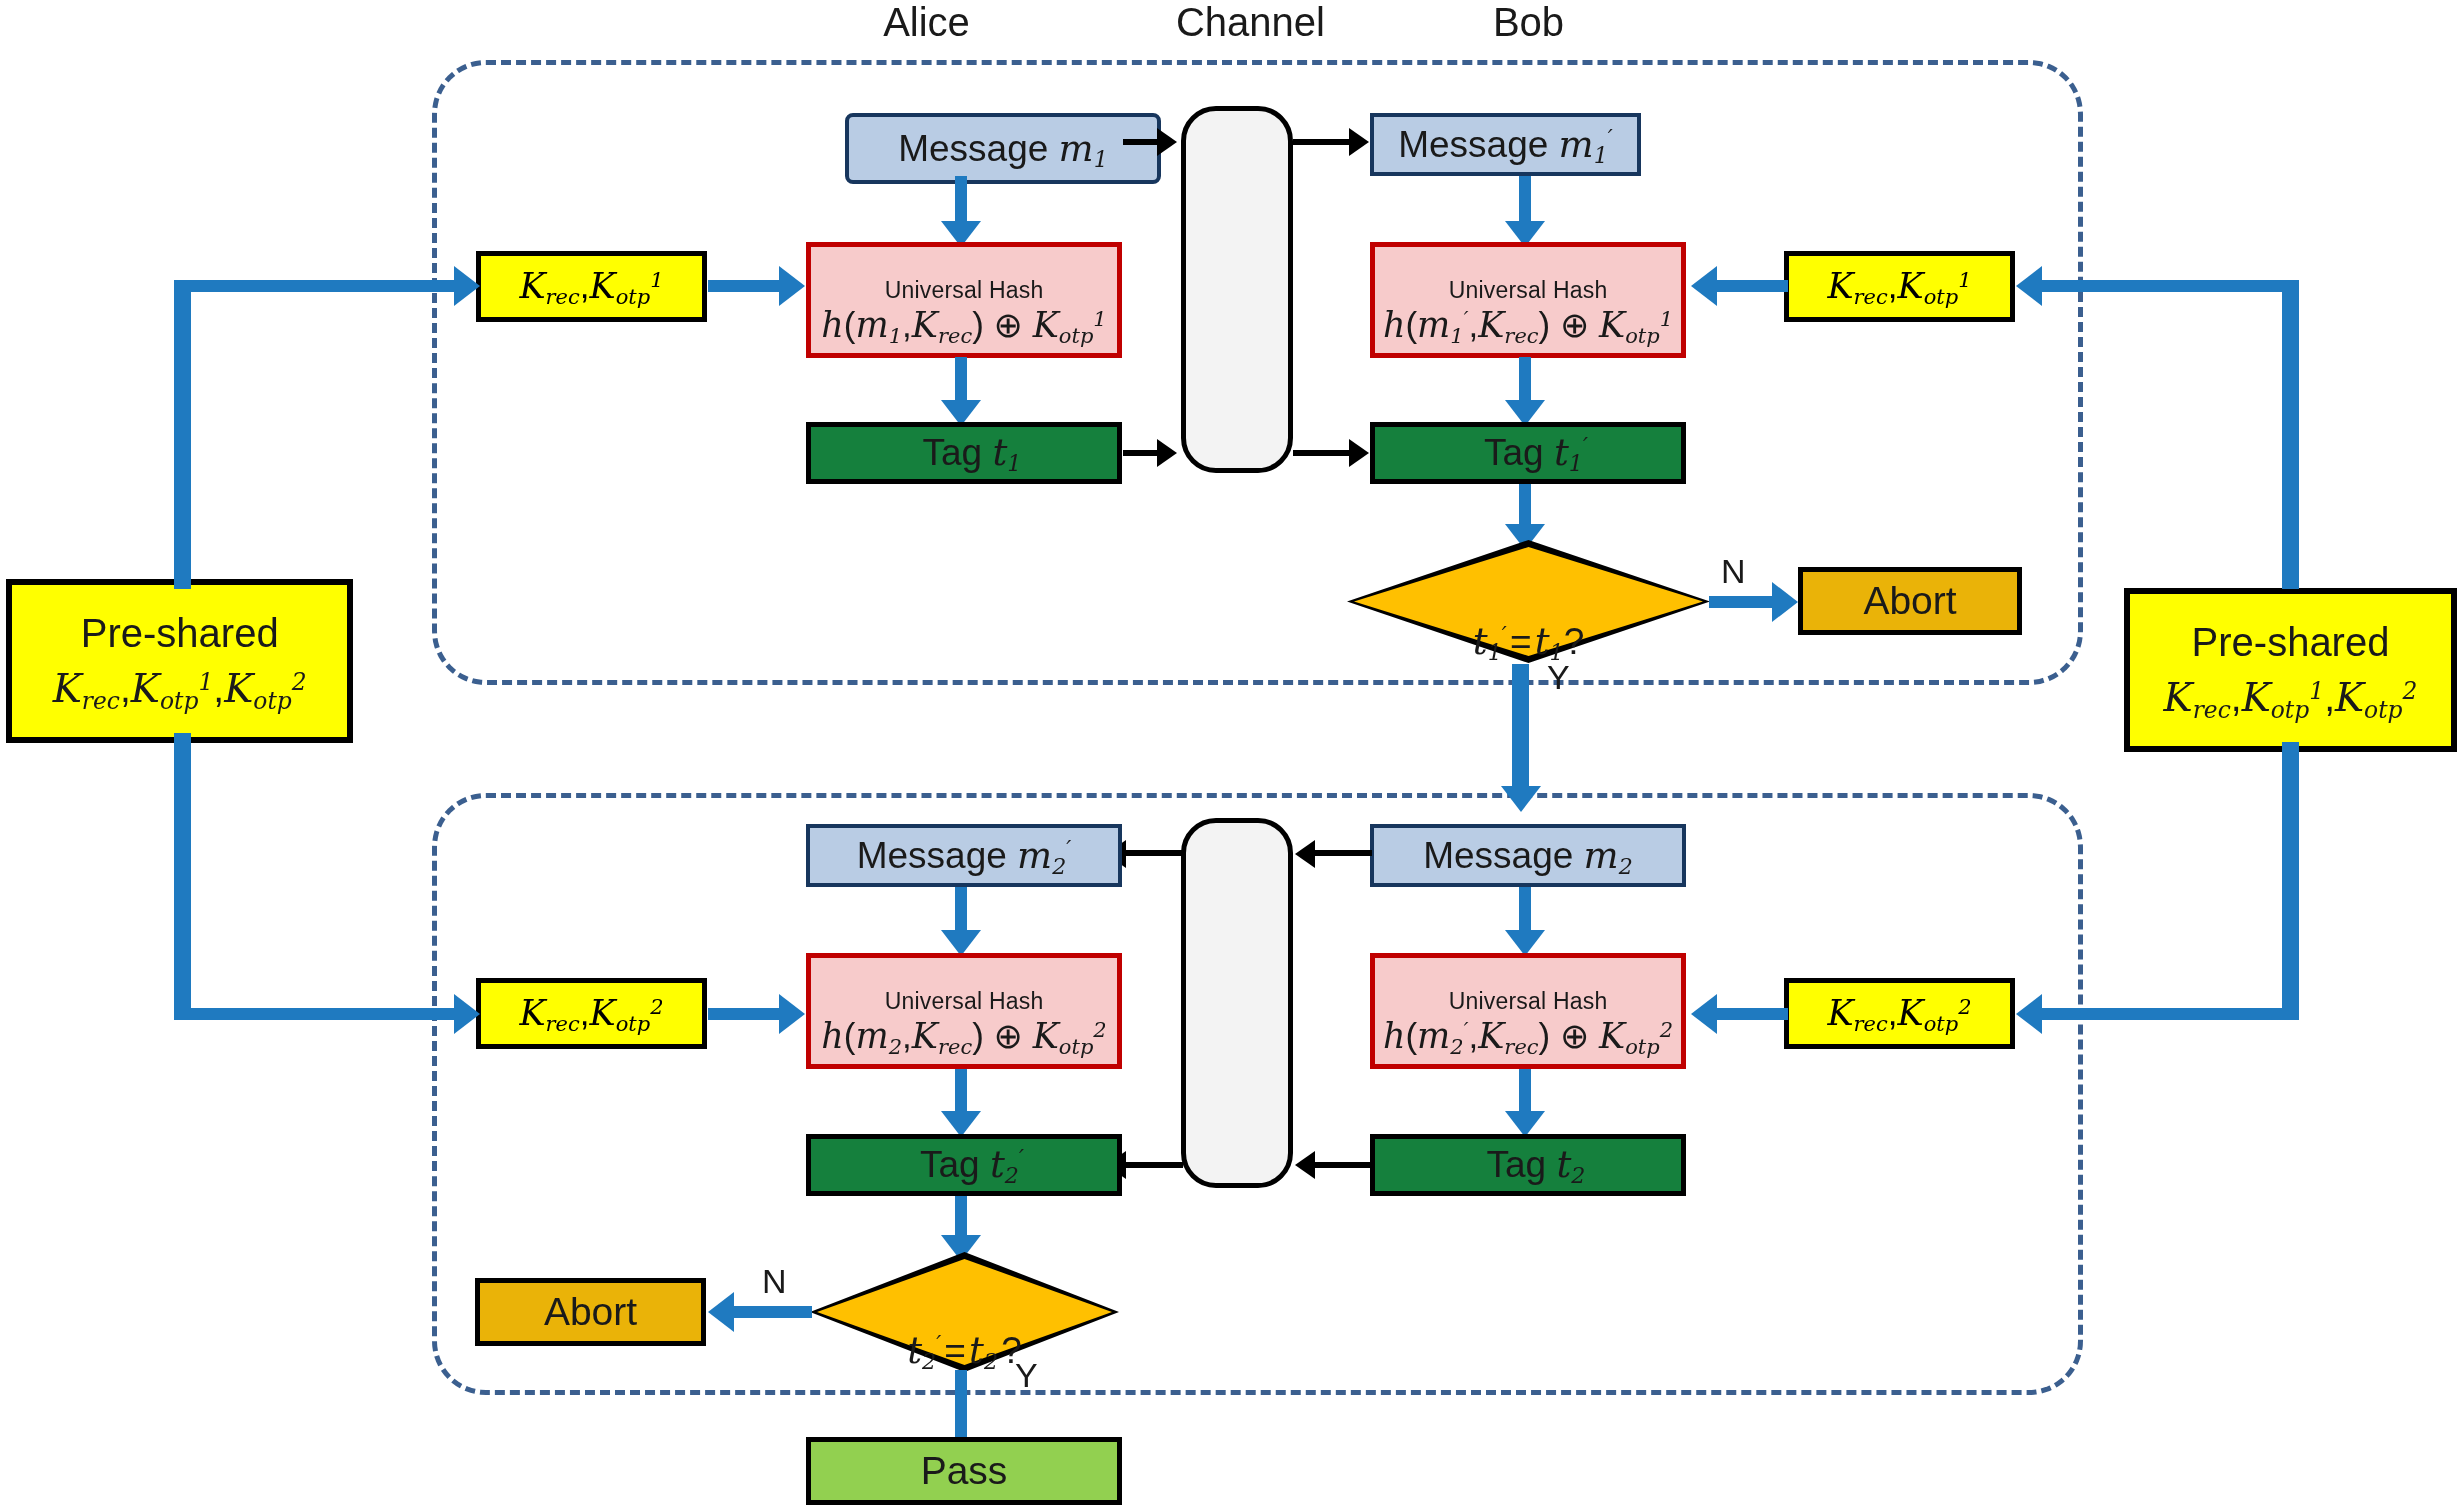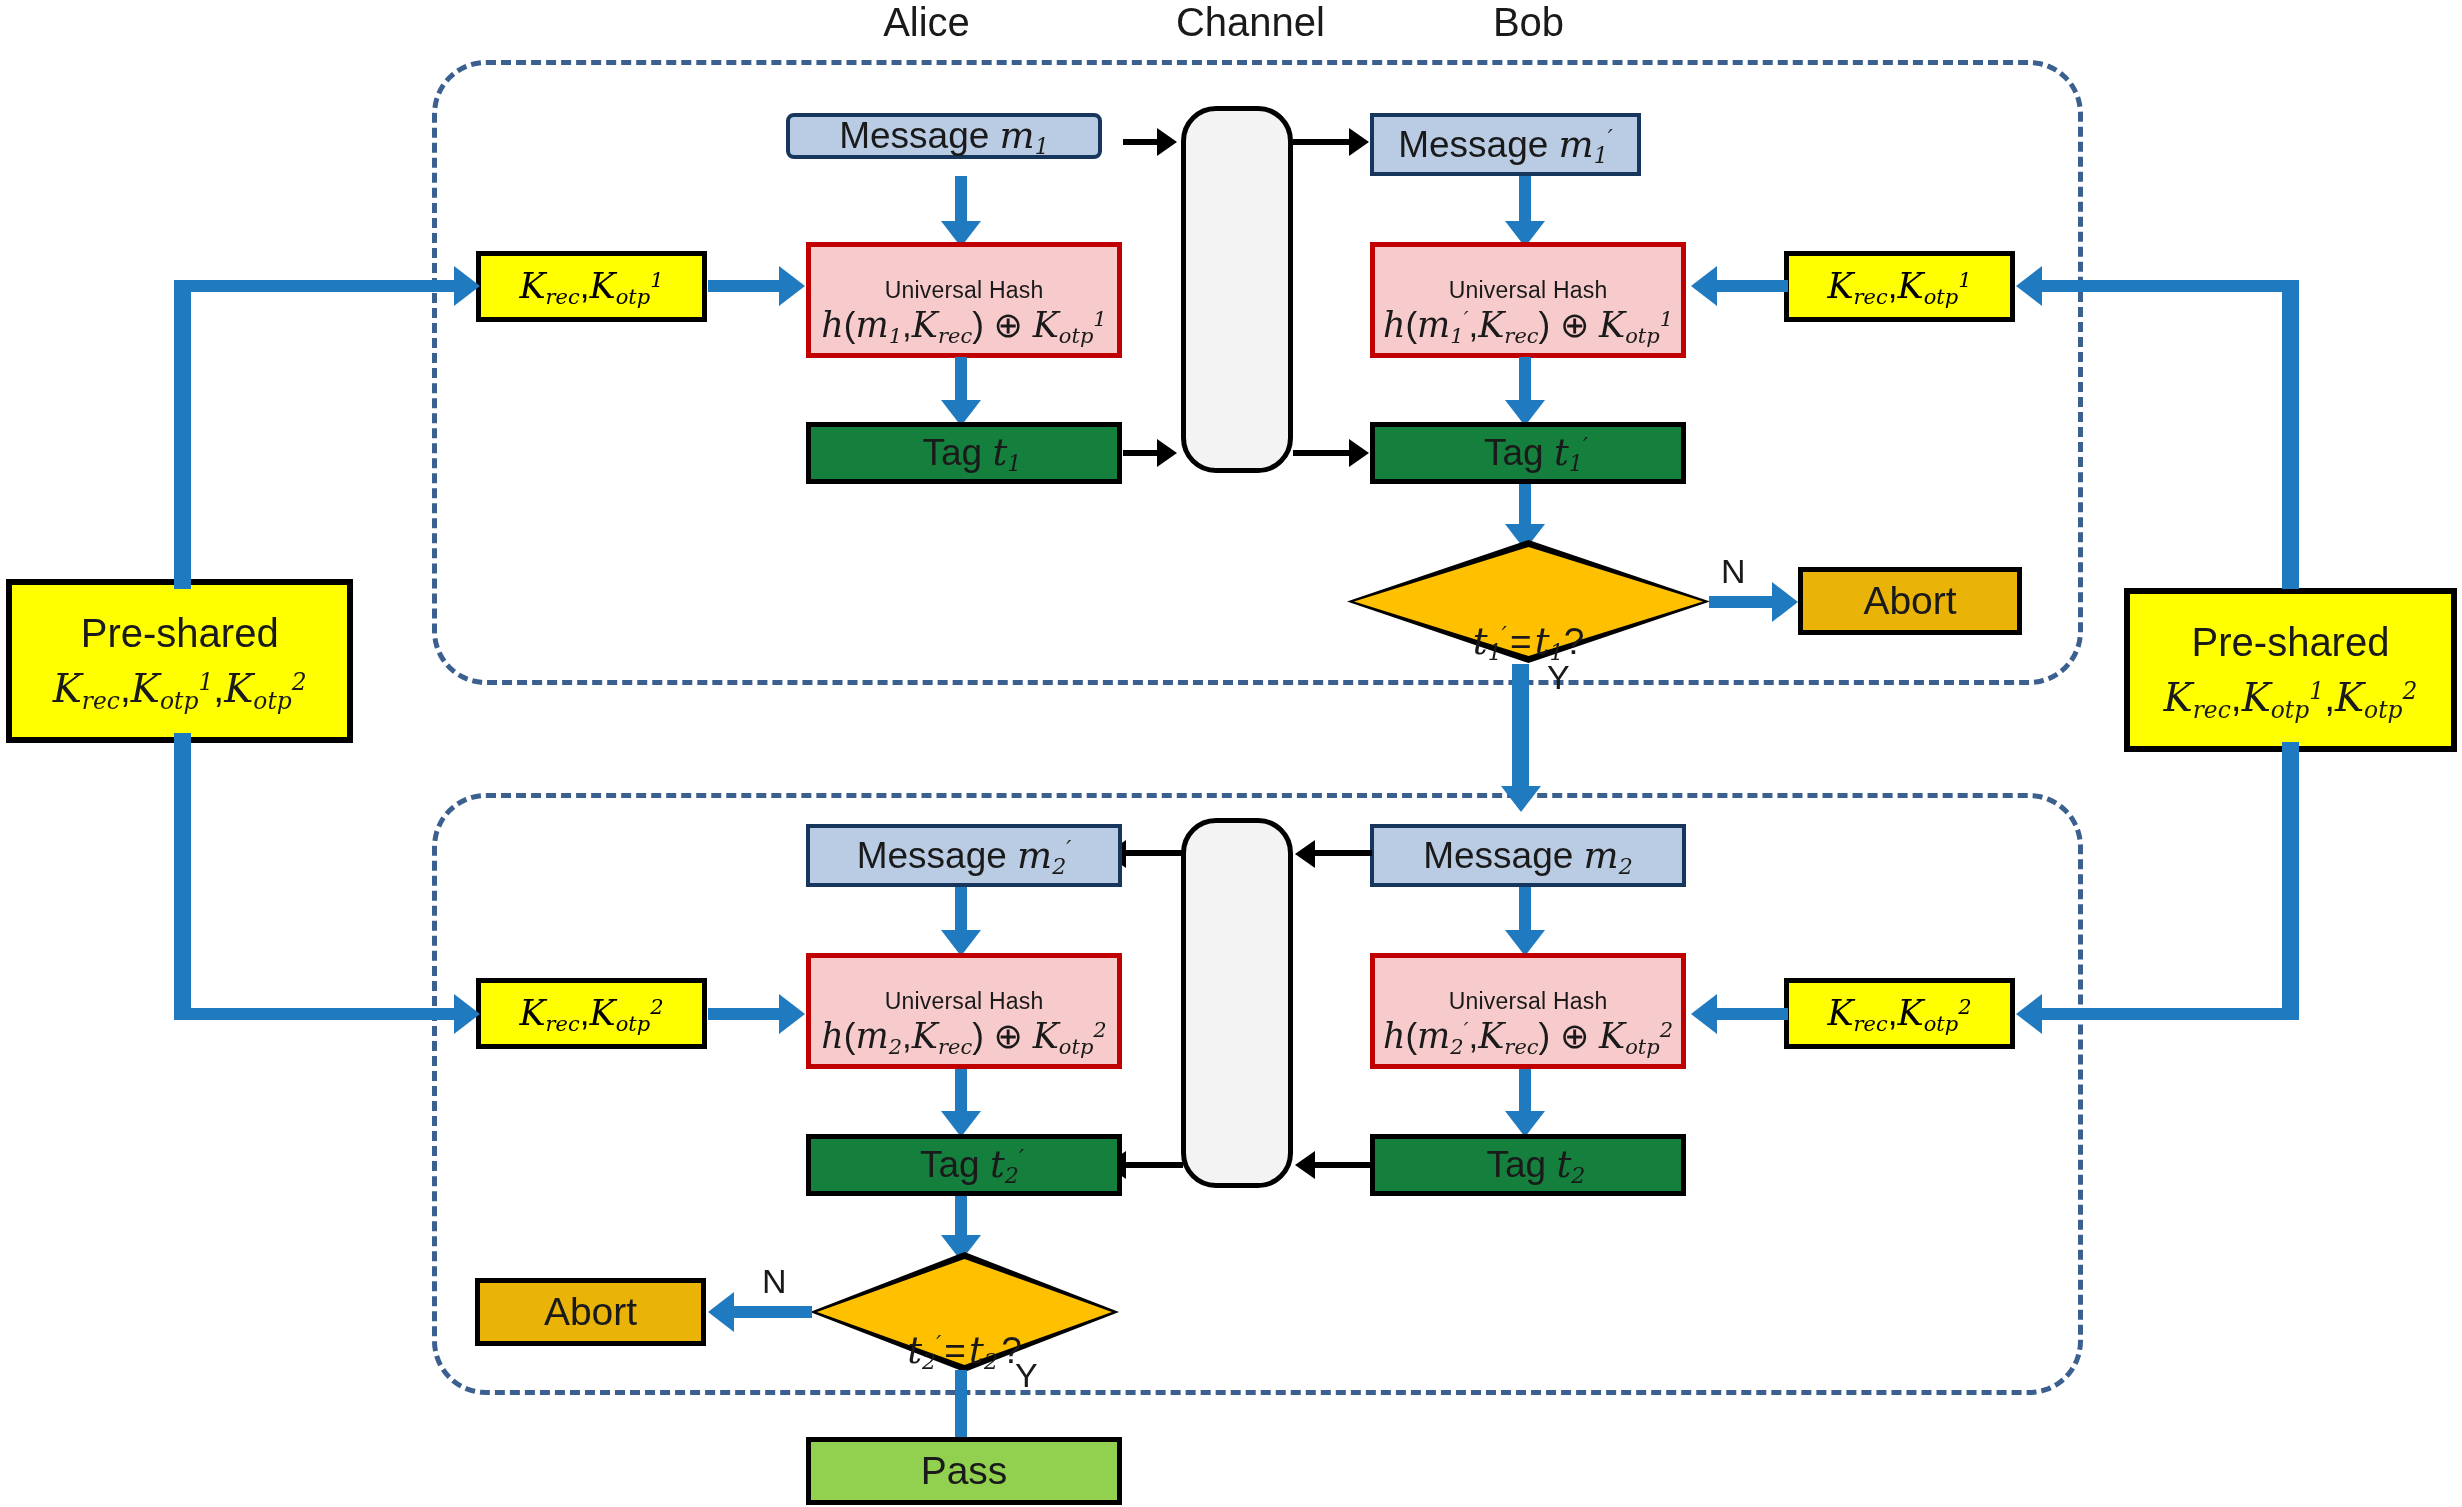--- a/index.html
+++ b/index.html
@@ -161,21 +161,21 @@
   <div class="abs colhdr" style="left:1123px; top:-1.5px; width:255px;">Channel</div>
   <div class="abs colhdr" style="left:1401px; top:-1.5px; width:255px;">Bob</div>
 
   <div class="abs group" style="left:432px; top:60px; width:1651px; height:625px;"></div>
   <div class="abs group" style="left:432px; top:793px; width:1651px; height:602px;"></div>
 
   <div class="abs channel-box" style="left:1181px; top:106px; width:112px; height:367px;"></div>
 
   <div class="abs channel-box" style="left:1181px; top:818px; width:112px; height:370px;"></div>
 
-  <div class="abs node msg-box" style="left:786px; top:113px; width:316px; height:46px;border-radius:8px;">
+  <div class="abs node msg-box" style="left:845px; top:113px; width:316px; height:71px;border-radius:8px;">
     <span>
       <span class="mth-up">Message</span>&nbsp;<span class="mth">m<sub>1</sub></span>
     </span>
   </div>
 
   <div class="abs blue-line" style="left:955px; top:176px; width:12.3px; height:50px;"></div>
   <div class="abs arrow arr-down-blue" style="left:941px; top:221px;"></div>
 
   <div class="abs node hash-box" style="left:806px; top:242px; width:316px; height:116px;">
     <span class="hash-title">Universal Hash</span>

